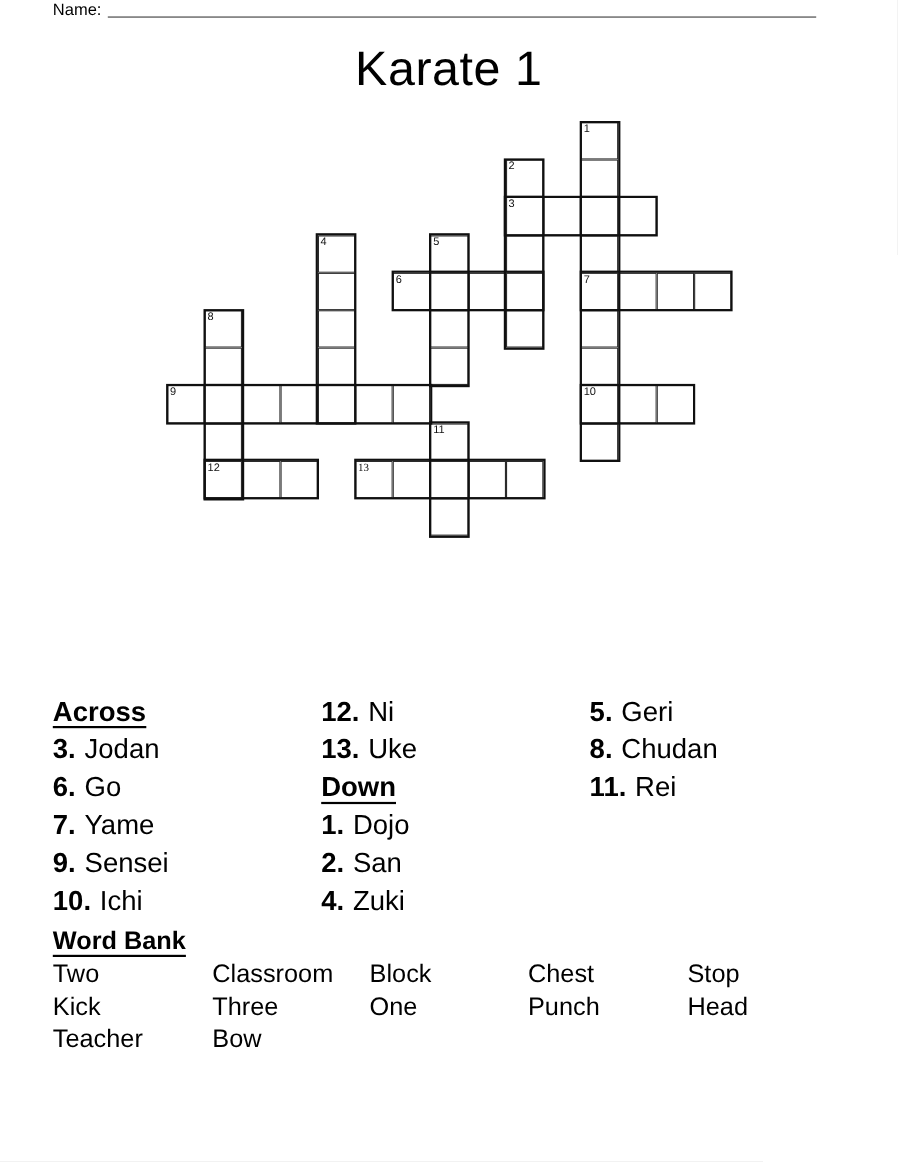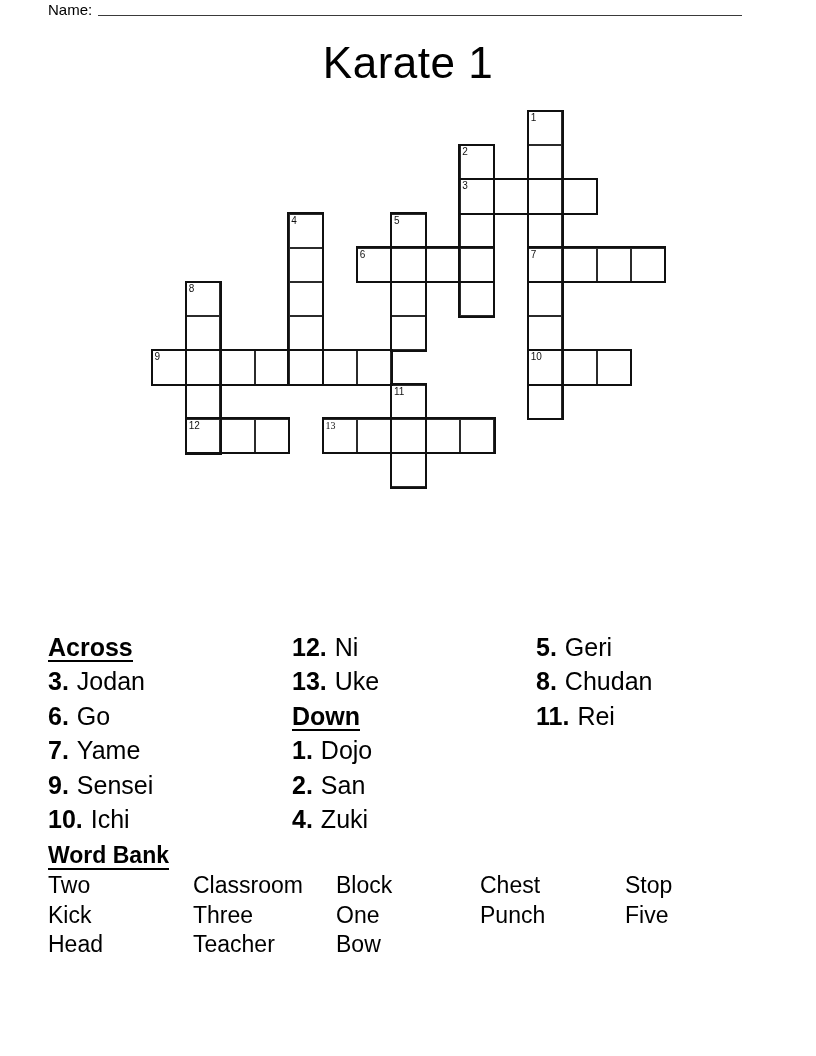--- a/index.html
+++ b/index.html
@@ -156,19 +156,18 @@
   <div class="wb-grid" id="wordbank">
       <div>Two</div>
       <div>Classroom</div>
       <div>Block</div>
       <div>Chest</div>
       <div>Stop</div>
       <div>Kick</div>
       <div>Three</div>
       <div>One</div>
       <div>Punch</div>
-      <div>Five</div>
       <div>Head</div>
       <div>Teacher</div>
       <div>Bow</div>
     </div>
 
 </div>
 
 </body></html>

